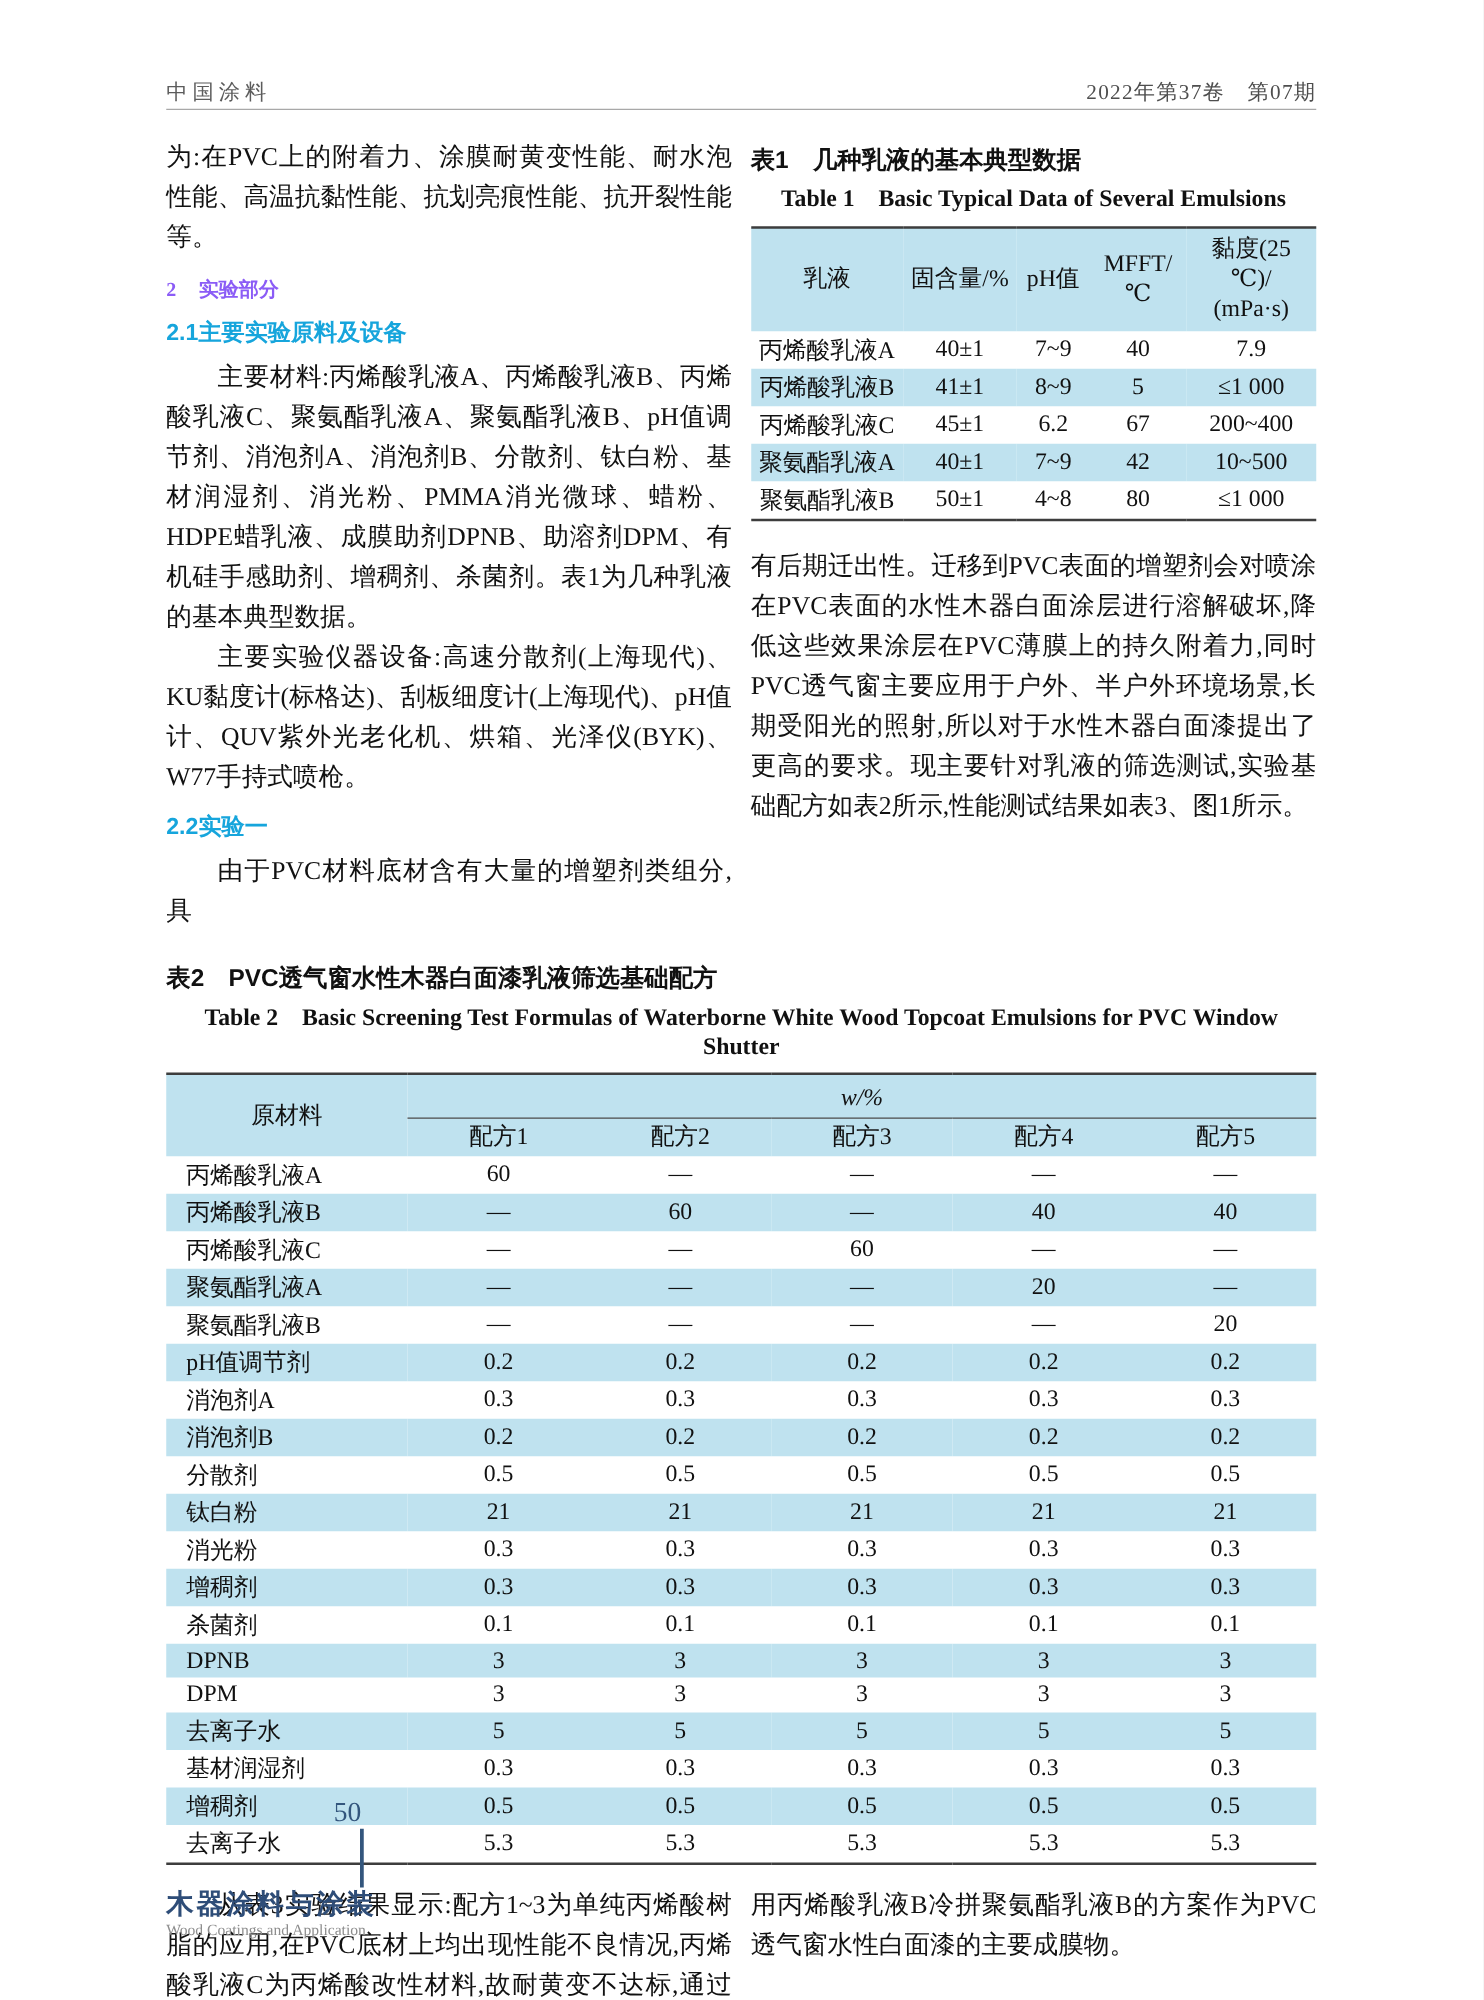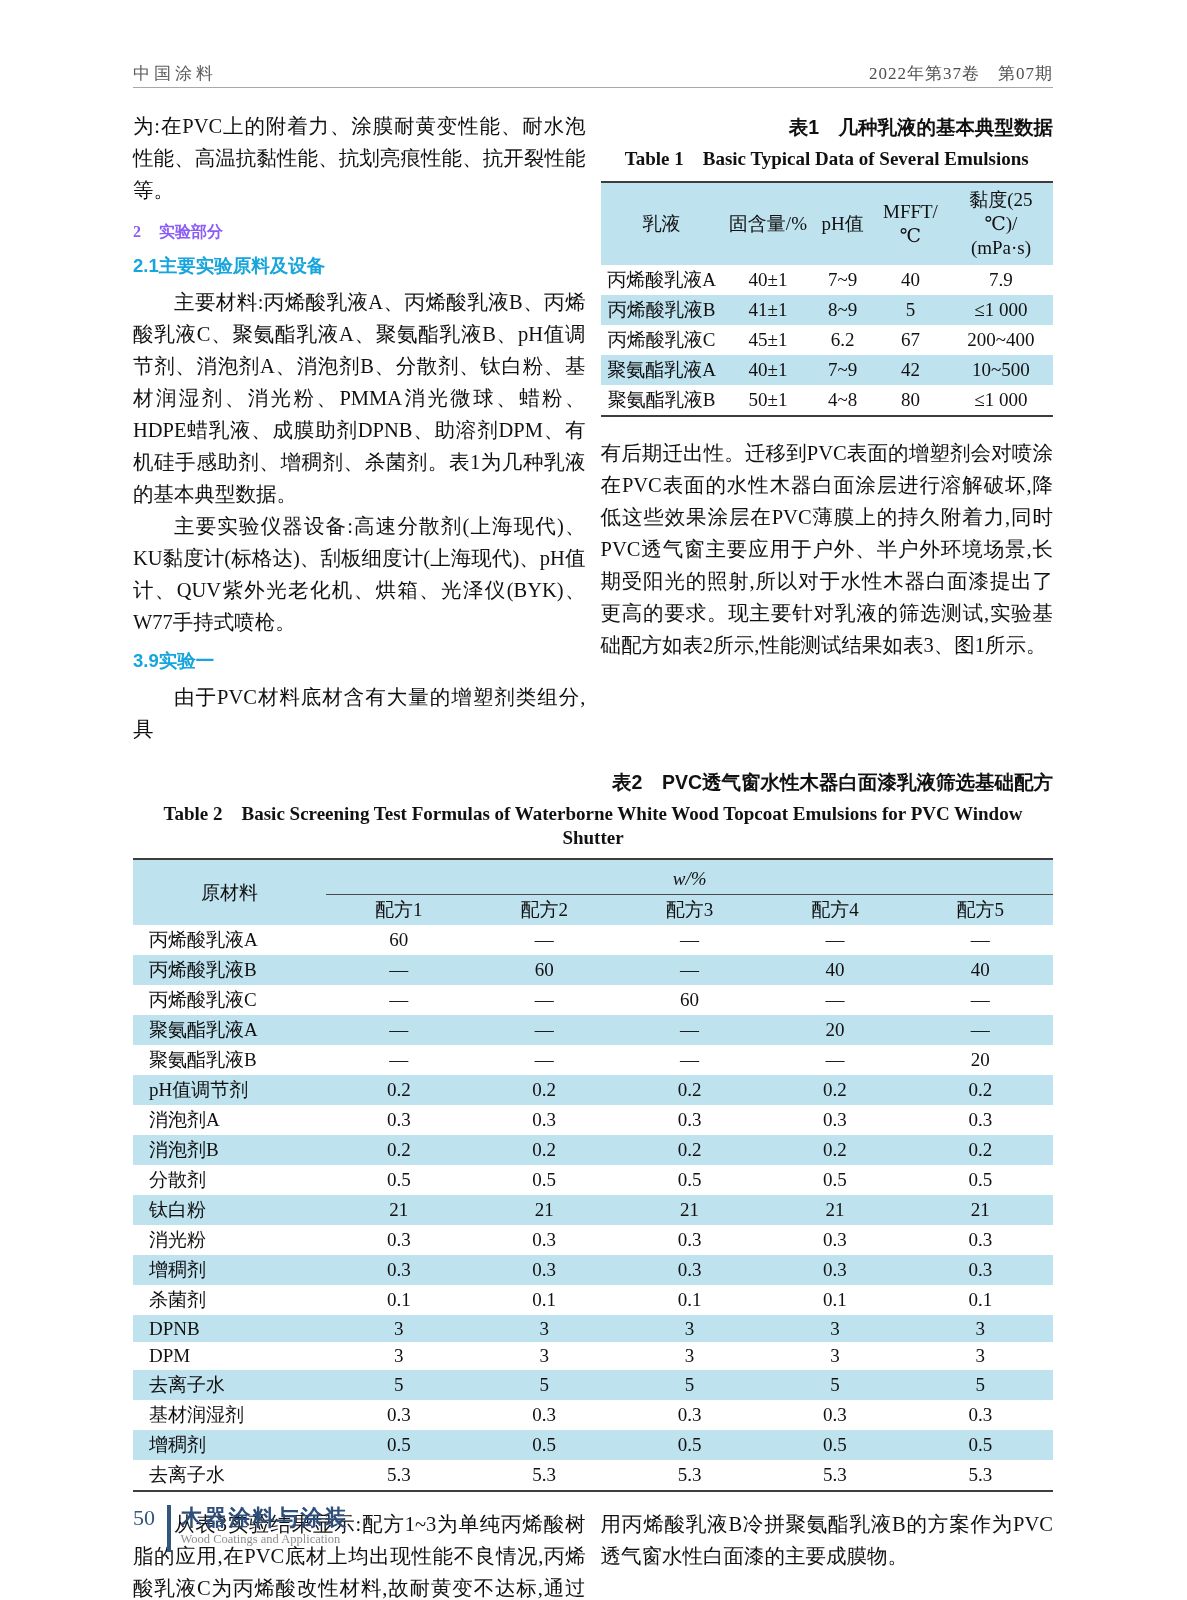--- a/index.html
+++ b/index.html
@@ -43,21 +43,21 @@
   .h3{
     font-family:"Liberation Sans","DejaVu Sans",sans-serif;
     font-weight:bold;color:#16a5dc;
     font-size:18.5px;margin:10px 0 8px 0;
   }
   .h3 .num{}
 
   
   .cap-zh{
     font-family:"Liberation Sans","DejaVu Sans",sans-serif;
-    font-weight:bold;font-size:19.5px;text-align:right;margin:0 0 5px 0;
+    font-weight:bold;font-size:19.5px;text-align:left;margin:0 0 5px 0;
   }
   .cap-en{
     font-weight:bold;font-size:19px;text-align:center;margin:0 0 9px 0;
   }
 
   
   table.datatable{
     width:100%;border-collapse:collapse;
     border-top:2.5px solid #3d3d3d;border-bottom:2.5px solid #3d3d3d;
     font-size:19px;
@@ -78,21 +78,21 @@
   #table2 td:first-child{text-align:left;padding-left:16px;}
   #table2 tbody tr{height:27.3px;}
   .table2-section{margin-top:24px;}
 
   
   .cols.bottom{margin-top:16px;}
 
   
   .pagefoot{
     position:absolute;left:133px;bottom:48px;
-    display:flex;align-items:flex-start;
+    display:flex;align-items:flex-end;flex-direction:column;
   }
   .pagenum{font-size:22px;color:#33567d;margin-right:12px;}
   .footbar{width:3.5px;height:47px;background:#33567d;margin-right:10px;}
   .foot-zh{
     font-family:"Liberation Sans","DejaVu Sans",sans-serif;
     font-weight:bold;font-size:22px;color:#2e4d78;letter-spacing:2px;line-height:26px;
   }
   .foot-en{font-size:12.5px;color:#8d8d8d;line-height:16px;}
 </style>
 </head>
@@ -114,21 +114,21 @@
           <span class="num">2</span><span>实验部分</span>
         </div>
         <div class="h3">
           <span class="num">2.1</span><span>主要实验原料及设备</span>
         </div>
 
         <p class="body indent">主要材料:丙烯酸乳液A、丙烯酸乳液B、丙烯酸乳液C、聚氨酯乳液A、聚氨酯乳液B、pH值调节剂、消泡剂A、消泡剂B、分散剂、钛白粉、基材润湿剂、消光粉、PMMA消光微球、蜡粉、HDPE蜡乳液、成膜助剂DPNB、助溶剂DPM、有机硅手感助剂、增稠剂、杀菌剂。表1为几种乳液的基本典型数据。</p>
         <p class="body indent">主要实验仪器设备:高速分散剂(上海现代)、KU黏度计(标格达)、刮板细度计(上海现代)、pH值计、QUV紫外光老化机、烘箱、光泽仪(BYK)、W77手持式喷枪。</p>
 
         <div class="h3">
-          <span class="num">3.9</span><span>实验一</span>
+          <span class="num">2.2</span><span>实验一</span>
         </div>
         <p class="body indent">由于PVC材料底材含有大量的增塑剂类组分,具</p>
       </div>
 
       <div class="col">
         <p class="cap-zh" style="margin-top:4px;">表1　几种乳液的基本典型数据</p>
         <p class="cap-en">Table 1　Basic Typical Data of Several Emulsions</p>
 
         <table class="datatable" id="table1">
           <colgroup>

